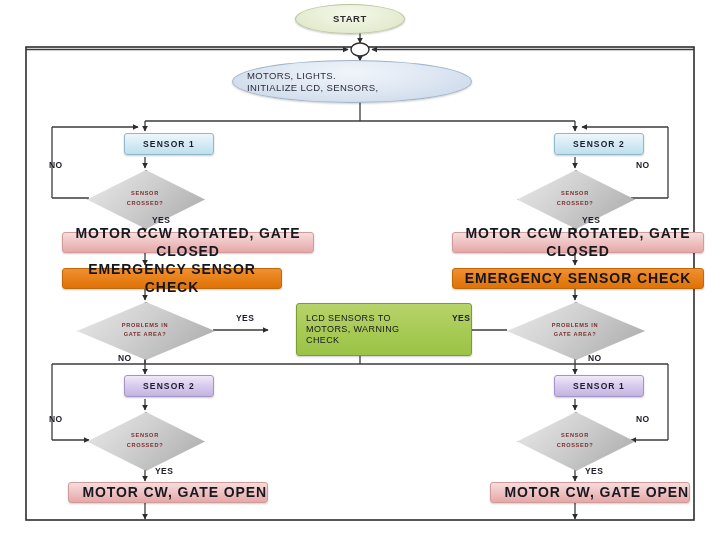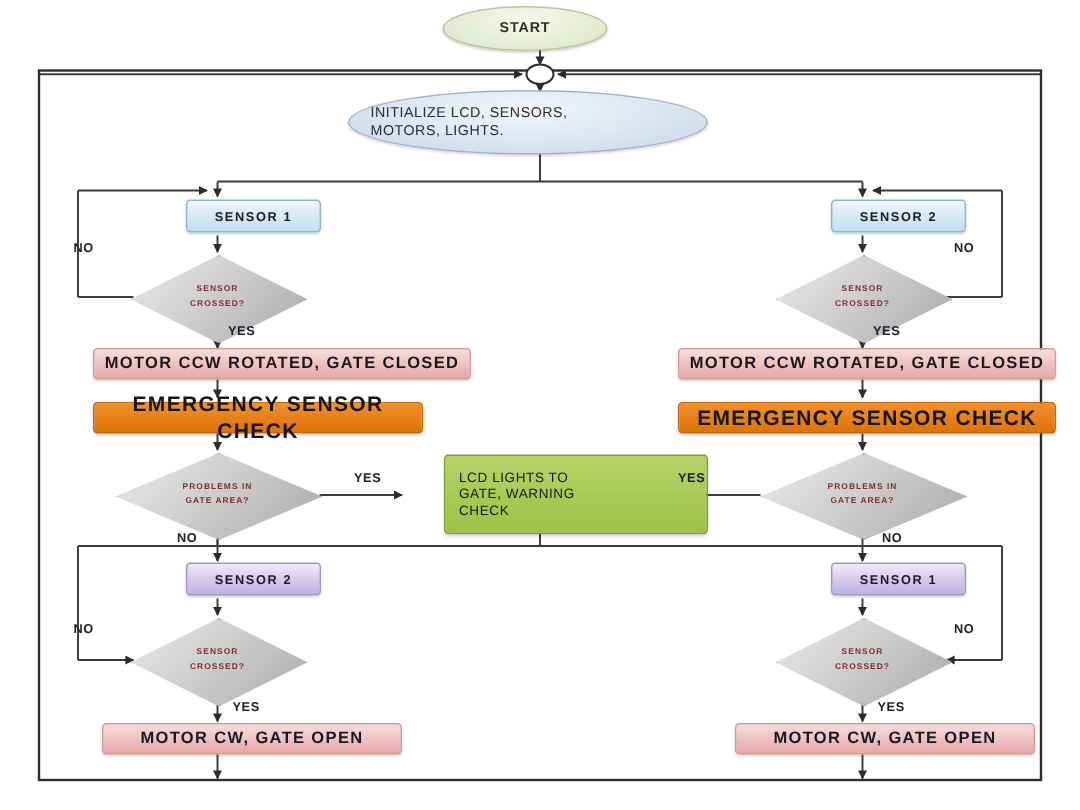--- a/index.html
+++ b/index.html
@@ -35,22 +35,22 @@
     border:1px solid #8fb8c9;font-size:8.5px;letter-spacing:1.1px;
     color:#1b1b2a;font-weight:600;box-shadow:0 1px 2px rgba(0,0,0,.2);
   }
   .rect-sensor-purple{
     background:linear-gradient(180deg,#efeaf8 0%,#d9cdee 45%,#c3b3e2 100%);
     border:1px solid #a394c4;font-size:8.5px;letter-spacing:1.1px;
     color:#1b1b2a;font-weight:600;box-shadow:0 1px 2px rgba(0,0,0,.2);
   }
   .rect-motor{
     background:linear-gradient(180deg,#f7dcdc 0%,#efc2c2 50%,#e6a7a7 100%);
-    border:1px solid #cf9b9b;font-size:11px;letter-spacing:.9px;
-    color:#18181f;font-weight:600;box-shadow:0 1px 2px rgba(0,0,0,.2);
+    border:1px solid #cf9b9b;font-size:14px;letter-spacing:.9px;
+    color:#18181f;font-weight:600;box-shadow:0 1px 2px rgba(0,0,0,.2);justify-content:flex-end;
   }
   .rect-emer{
     background:linear-gradient(180deg,#f09030 0%,#e8801a 50%,#df7208 100%);
     border:1px solid #c46708;font-size:14px;letter-spacing:.9px;
     color:#15151c;font-weight:700;box-shadow:0 1px 2px rgba(0,0,0,.2);
   }
   .rect-lcd{
     background:linear-gradient(180deg,#b7d36a 0%,#a8cb56 50%,#9bc247 100%);
     border:1px solid #7d9b33;font-size:9px;letter-spacing:.4px;
     color:#16161c;box-shadow:0 1px 2px rgba(0,0,0,.2);
@@ -155,22 +155,22 @@
 
     </g>
   </svg>
 
   <div class="node oval oval-start" style="left:295px;top:4px;width:110px;height:30px;">
     <span>START</span>
   </div>
 
   <div class="node oval oval-init" style="left:232px;top:60px;width:240px;height:43px;">
     <span>
+      <span class="txt">MOTORS, LIGHTS.</span>
       <span class="txt">INITIALIZE LCD, SENSORS,</span>
-      <span class="txt">MOTORS, LIGHTS.</span>
     </span>
   </div>
 
   <div class="node rect rect-sensor-blue" style="left:100px;top:133px;width:90px;height:22px;">
     <span>SENSOR 1</span>
   </div>
 
   <div class="node rect rect-sensor-blue" style="left:530px;top:133px;width:90px;height:22px;">
     <span>SENSOR 2</span>
   </div>
@@ -218,22 +218,22 @@
   <div class="diamond" style="left:507px;top:302px;width:136px;height:56px;">
     <div class="shape"></div>
     <div class="dlabel">
       <span>PROBLEMS IN</span>
       <span>GATE AREA?</span>
     </div>
   </div>
 
   <div class="node rect rect-lcd" style="left:272px;top:303px;width:176px;height:53px;">
     <span>
-      <span class="txt">LCD LIGHTS TO</span>
-      <span class="txt">GATE, WARNING</span>
+      <span class="txt">LCD SENSORS TO</span>
+      <span class="txt">MOTORS, WARNING</span>
       <span class="txt">CHECK</span>
     </span>
   </div>
 
   <div class="node rect rect-sensor-purple" style="left:100px;top:375px;width:90px;height:22px;">
     <span>SENSOR 2</span>
   </div>
 
   <div class="node rect rect-sensor-purple" style="left:530px;top:375px;width:90px;height:22px;">
     <span>SENSOR 1</span>

